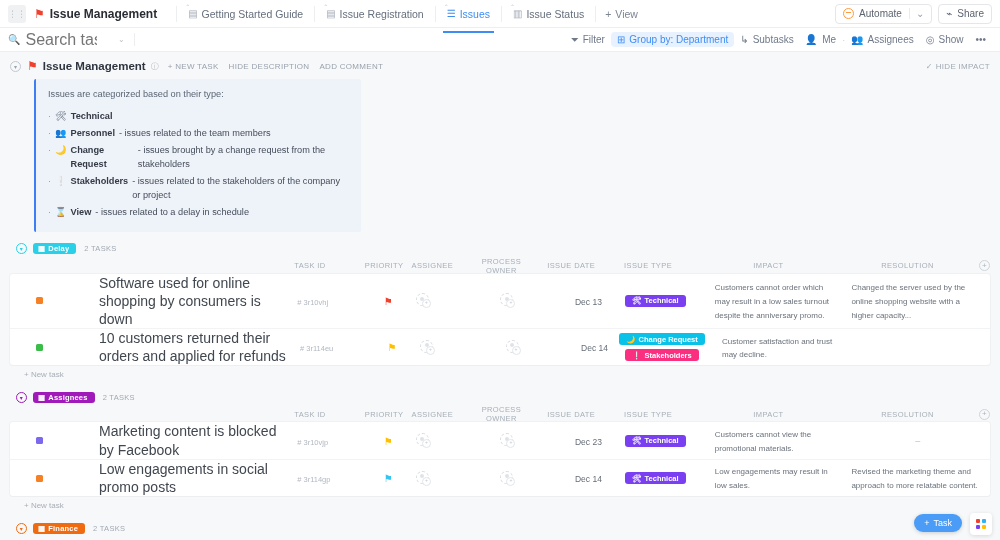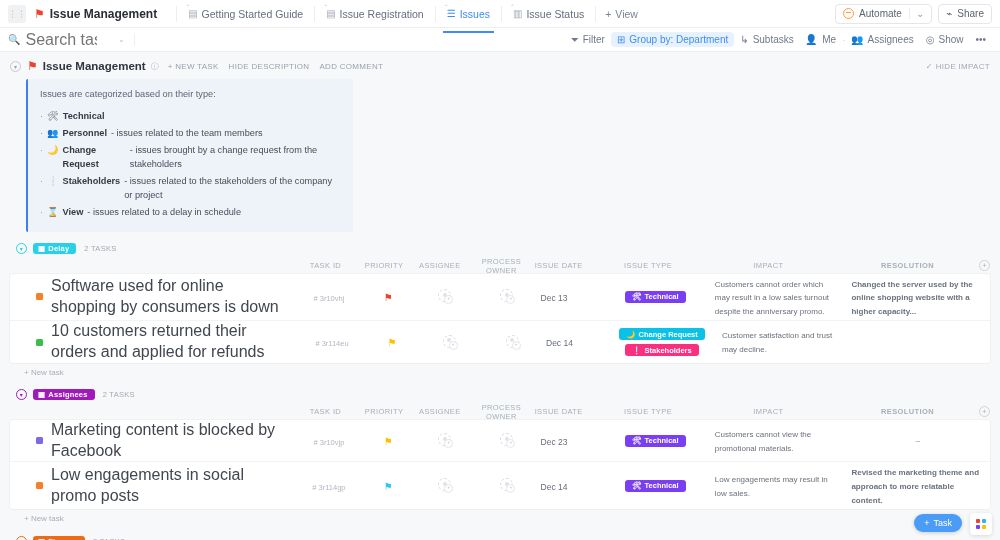--- a/index.html
+++ b/index.html
@@ -67,21 +67,21 @@
     height:22px;display:flex;align-items:center;padding:0 10px;background:#f7f8f9;
     margin-top:3px;
   }
   .circ-chev{ width:11px;height:11px;border-radius:50%;border:1px solid #c3c9d1;color:#9aa2ad;
     font-size:6px;display:flex;align-items:center;justify-content:center;margin-right:6px;}
   .ph-title{ font-size:11.5px;font-weight:bold;color:#2f3540; margin-right:5px;}
   .ph-link{ font-size:8px;letter-spacing:.3px;color:#9aa2ad;margin-right:10px;cursor:pointer;text-transform:uppercase;}
   .hide-closed{ font-size:8px;color:#a2a9b4;letter-spacing:.3px;display:flex;align-items:center;gap:3px;cursor:pointer;}
 
   
-  .desc-wrap{ padding:2px 10px 0 26px; }
+  .desc-wrap{ padding:2px 10px 0 34px; }
   .desc{
     background:#eef3f9;border-left:2px solid #3d7ef5;border-radius:2px;
     padding:8px 12px 10px 12px; width:327px; color:#5b6573; font-size:9.2px; line-height:1.55;
   }
   .desc .lead{ margin-bottom:8px; }
   .desc ul{ list-style:none; }
   .desc li{ display:flex; gap:4px; margin-bottom:2.5px; align-items:baseline;}
   .desc li .bul{ color:#8e98a6; }
   .desc li .em{ color:#454d5a; }
   .desc li b{ color:#343b46; }
@@ -103,34 +103,34 @@
 
   .colhead{
     display:flex;align-items:center;height:16px;font-size:7.5px;color:#a8afb9;letter-spacing:.4px;
   }
   .rows{ background:#fff; border-radius:3px; box-shadow:0 1px 0 #edeef0, 0 0 0 1px #f0f1f3; overflow:hidden;}
   .row{ display:flex;align-items:center;min-height:29px;border-bottom:1px solid #f2f3f5;}
   .row:last-child{ border-bottom:0; }
 
   
   .c-name{ width:290px; display:flex;align-items:center;gap:8px;padding-left:26px;padding-right:8px;}
-  .c-id{ width:64px; text-align:center; }
+  .c-id{ width:64px; }
   .c-pri{ width:56px; text-align:center; }
-  .c-asg{ width:58px; text-align:center; }
+  .c-asg{ width:58px; }
   .c-own{ width:68px; text-align:center; }
-  .c-date{ width:62px; text-align:left; }
+  .c-date{ width:62px; text-align:right; }
   .c-type{ width:108px; display:flex;flex-direction:column;align-items:center;gap:2px;padding:3px 2px;}
   .c-impact{ width:138px; padding:3px 6px; }
-  .c-res{ width:146px; padding:3px 6px;font-weight:bold; }
+  .c-res{ width:146px; padding:3px 6px; }
   .c-plus{ flex:1; text-align:center; }
 
   .colhead .c-name{ padding-left:26px; }
   .colhead .c-impact, .colhead .c-res{ text-align:center; }
 
-  .task-name{ font-size:16px; color:#41474f; line-height:1.3; }
+  .task-name{ font-size:14px; color:#41474f; line-height:1.3;margin-left:48px; }
   .sdot{ width:7px;height:7px;border-radius:1.5px;flex:none; }
   .taskid{ font-size:7.5px;color:#b2b8c1; }
   .flag{ font-size:10px; line-height:1;}
   .avatar{
     width:13px;height:13px;border-radius:50%;border:1px dashed #d8dce1;display:inline-block;
     position:relative;
   }
   .avatar:before{
     content:"";position:absolute;left:3.5px;top:2.5px;width:4px;height:4px;border-radius:50%;
     background:#dfe3e8;

